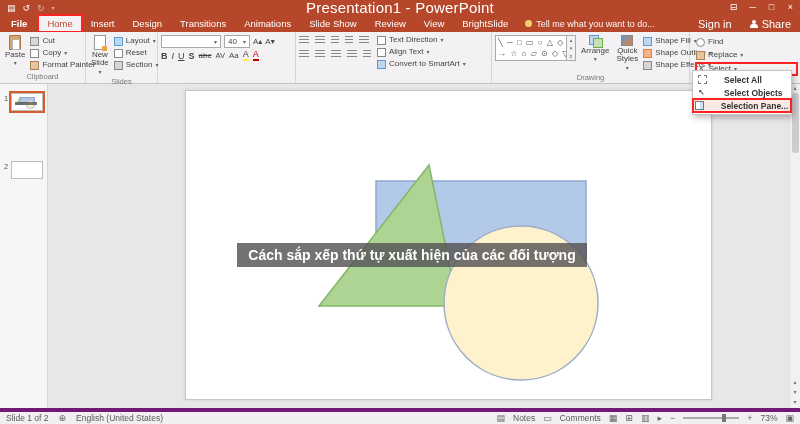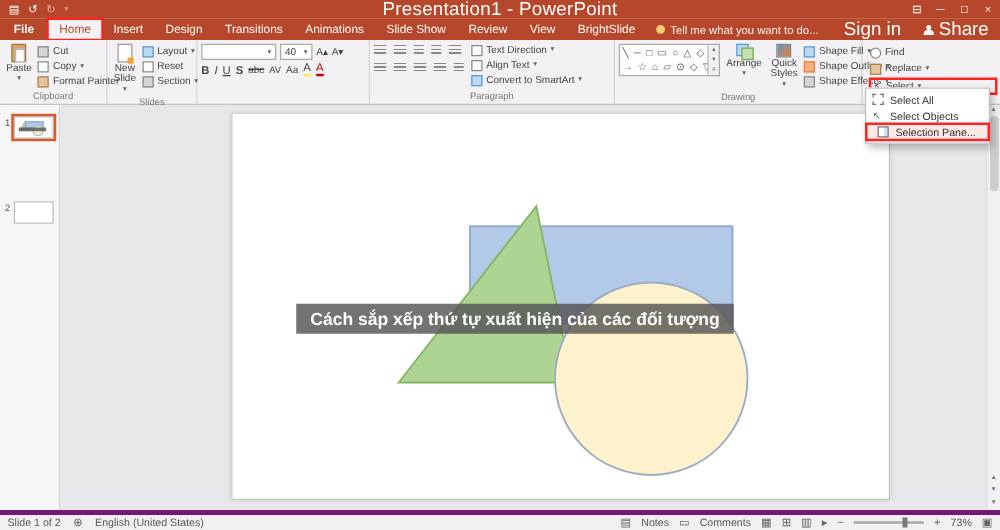--- a/index.html
+++ b/index.html
@@ -16,21 +16,21 @@
   .winctl span{width:19px;text-align:center;font-size:9px;line-height:15px;}
 
   
   .tabrow{position:absolute;top:15px;left:0;width:800px;height:17px;background:#B7472A;display:flex;align-items:stretch;color:#fff;}
   .tab{padding:0 9px;display:flex;align-items:center;font-size:9.5px;white-space:nowrap;}
   .tab.file{padding:0 11px;font-weight:bold;}
   .tab.active{background:#F3F1F3;color:#B7472A;outline:2px solid #FF2222;outline-offset:-1px;}
   .tellme{display:flex;align-items:center;gap:4px;padding:0 8px;font-size:9px;opacity:.95;white-space:nowrap;}
   .bulb{width:7px;height:7px;border-radius:50%;background:#F7D774;display:inline-block;}
   .tabspacer{flex:1;}
-  .signin,.share{display:flex;align-items:center;gap:4px;padding:0 9px;font-size:15px;white-space:nowrap;text-align:right;}
+  .signin,.share{display:flex;align-items:center;gap:4px;padding:0 9px;font-size:11px;white-space:nowrap;text-align:right;}
   .person{width:8px;height:8px;display:inline-block;position:relative;}
   .person:before{content:"";position:absolute;left:2px;top:0;width:4px;height:4px;border-radius:50%;background:#fff;}
   .person:after{content:"";position:absolute;left:0;top:4px;width:8px;height:4px;border-radius:3px 3px 0 0;background:#fff;}
 
   
   .ribbon{position:absolute;top:32px;left:0;width:800px;height:52px;background:#F3F1F3;border-bottom:1px solid #C8C6C4;display:flex;}
   .group{height:100%;display:flex;flex-direction:column;border-right:1px solid #D8D5D3;padding:2px 3px 0;}
   .grow{display:flex;gap:3px;flex:1;align-items:flex-start;}
   .glabel{text-align:center;font-size:7.5px;color:#7A7876;padding:1px 0 2px;}
   .bigbtn{display:flex;flex-direction:column;align-items:center;justify-content:flex-start;gap:1px;font-size:8px;text-align:center;padding:1px 2px;line-height:1.05;}
@@ -61,21 +61,21 @@
   .galwrap{display:flex;}
   .galscroll{width:9px;border:1px solid #ACAAA8;border-left:0;background:#F3F1F3;display:flex;flex-direction:column;align-items:center;justify-content:space-between;font-size:5px;color:#666;padding:1px 0;}
   .arrico{width:12px;height:11px;position:relative;}
   .arrico:before{content:"";position:absolute;left:0;top:0;width:8px;height:8px;background:#BDD7EE;border:1px solid #5B9BD5;}
   .arrico:after{content:"";position:absolute;left:4px;top:3px;width:8px;height:8px;background:#C5E0B4;border:1px solid #70AD47;}
   .qsico{width:12px;height:11px;background:linear-gradient(135deg,#5B9BD5,#ED7D31);border:1px solid #888;}
   .redbox{outline:2px solid #FF2222;outline-offset:-1px;}
 
   
   .menu{position:absolute;top:70px;left:692px;width:100px;background:#fff;border:1px solid #C6C4C2;box-shadow:2px 3px 6px rgba(0,0,0,.25);z-index:40;padding:2px 0;}
-  .mi{display:flex;align-items:center;gap:5px;height:13px;padding:0 6px 0 5px;font-size:8.5px;color:#333;white-space:nowrap;}
+  .mi{display:flex;align-items:center;gap:17px;height:13px;padding:0 6px 0 5px;font-size:8.5px;color:#333;white-space:nowrap;font-weight:bold;}
   .mi .mico{width:9px;height:9px;flex:none;display:inline-block;}
   .mico.dash{border:1px dashed #777;}
   .mico.pane{border:1px solid #777;background:linear-gradient(to right,#fff 60%,#CFE2F3 60%);}
   .mico.cursor{font-size:8px;line-height:9px;color:#555;border:none;}
   .mi.hl{outline:2px solid #FF2222;outline-offset:-1px;background:#FBE9E5;justify-content:center;}
 
   
   .content{position:absolute;top:84px;left:0;width:800px;height:324px;display:flex;}
   .thumbs{width:48px;background:#F7F6F7;border-right:1px solid #D8D5D3;position:relative;}
   .thumb{position:absolute;width:32px;height:18px;background:#fff;border:1px solid #BDBDBD;}
@@ -252,21 +252,20 @@
               <span>Align Text</span>
               <span class="caret">▾</span>
             </div>
           <div class="sbtn">
               <span class="ph blue"></span>
               <span>Convert to SmartArt</span>
               <span class="caret">▾</span>
             </div>
         </div>
       </div>
-      <div class="glabel">Paragraph</div>
     </div>
 
     <div class="group" style="width:198px;">
       <div class="grow">
         <div class="galwrap" style="padding-top:1px;">
           <div class="gallery">
             <div>╲ ─ □ ▭ ○ △ ◇</div>
             <div>→ ☆ ⌂ ▱ ⊙ ◇ ▽</div>
           </div>
           <div class="galscroll">

